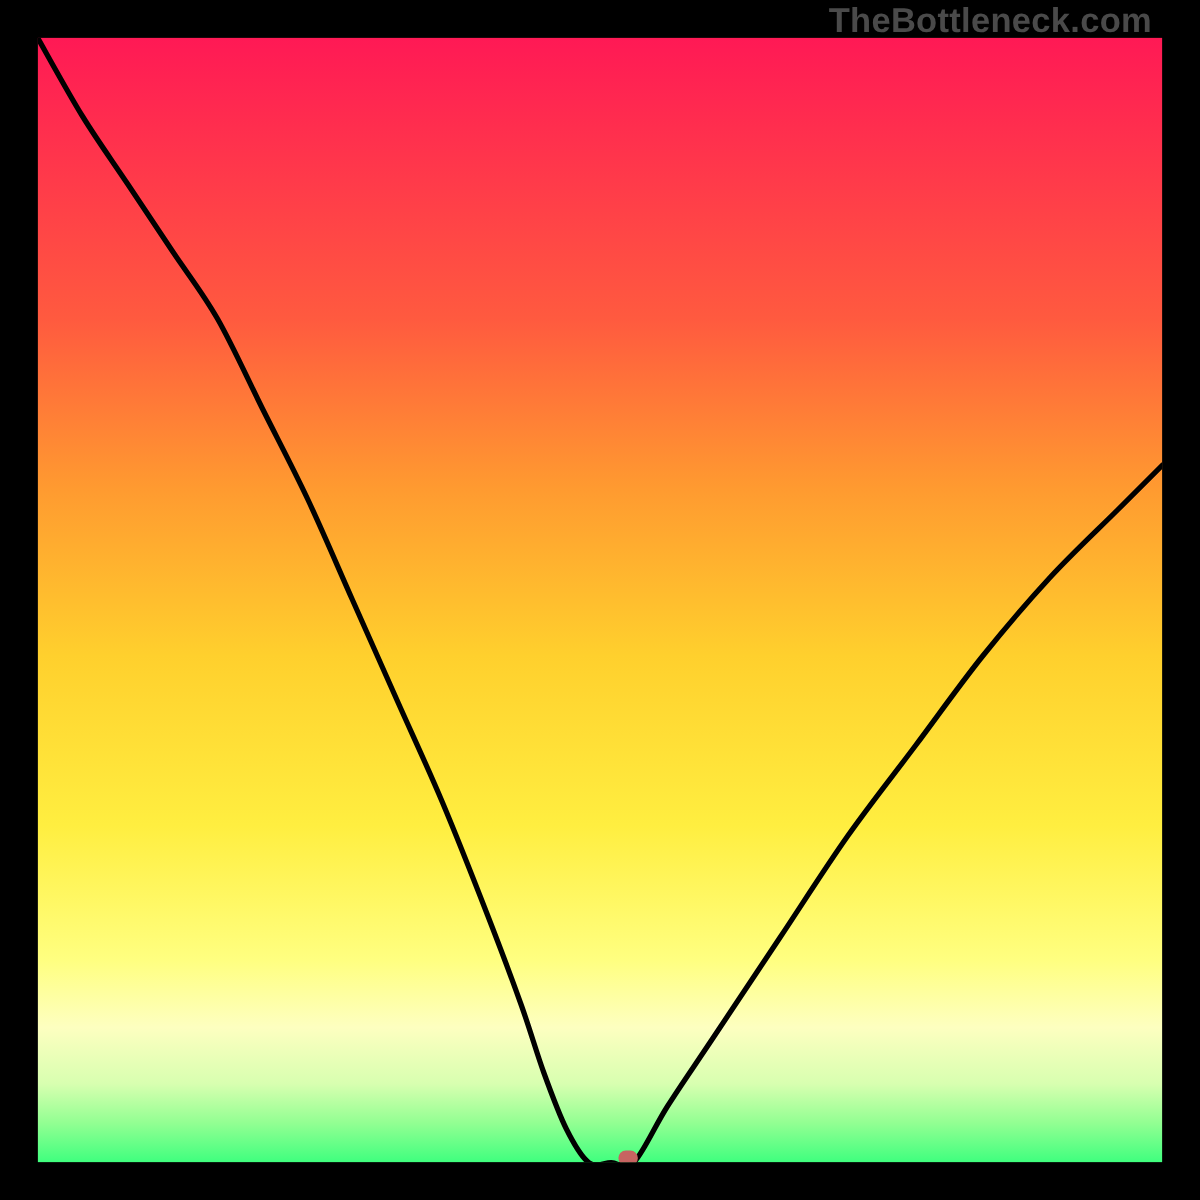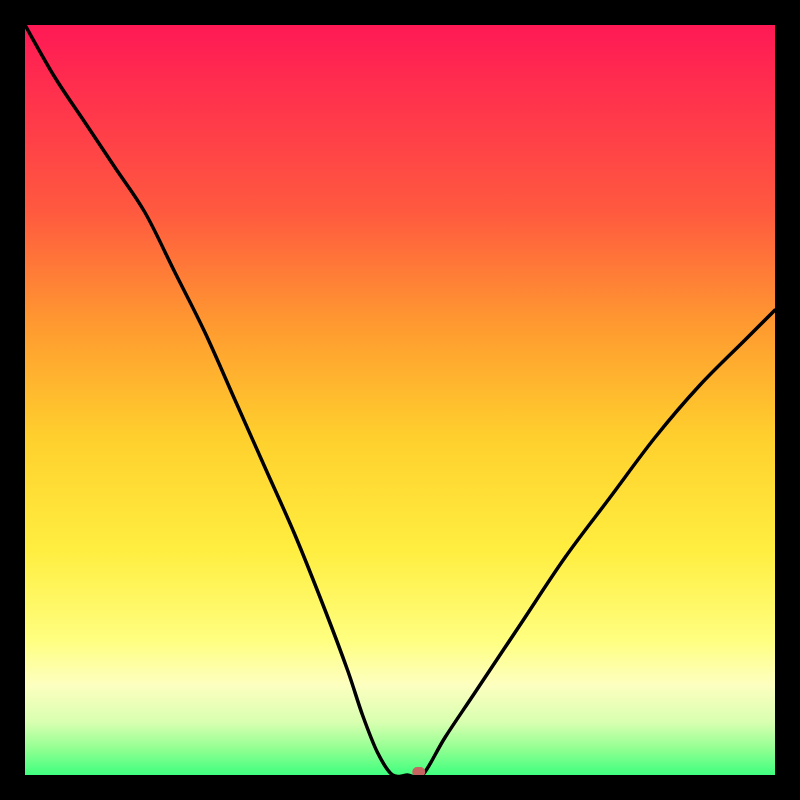--- a/index.html
+++ b/index.html
@@ -5,20 +5,21 @@
 html,body{margin:0;padding:0;width:800px;height:800px;overflow:hidden}
 .chart-root{position:relative;width:800px;height:800px;background:#000}
 .plot-area{position:absolute;left:25px;top:25px;width:750px;height:750px;overflow:hidden}
 .watermark{position:absolute;right:32px;top:0;color:#4a4a4a;font-family:Arial,Helvetica,sans-serif;font-size:23px;font-weight:600;letter-spacing:.2px}
 svg{display:block}
 </style>
 </head>
 <body>
 
 <div class="chart-root">
+  <div class="watermark">TheBottleneck.com</div>
   <div class="plot-area">
     <svg id="chart-svg" width="750" height="750" viewBox="0 0 750 750" preserveAspectRatio="none">
         <defs>
           <linearGradient id="bg-grad" x1="0" y1="0" x2="0" y2="1">
             <stop offset="0%" stop-color="#ff1955"></stop>
             <stop offset="25%" stop-color="#ff5a3f"></stop>
             <stop offset="40%" stop-color="#ff9a30"></stop>
             <stop offset="55.00000000000001%" stop-color="#ffd02d"></stop>
             <stop offset="70%" stop-color="#ffee40"></stop>
             <stop offset="82%" stop-color="#ffff80"></stop>

